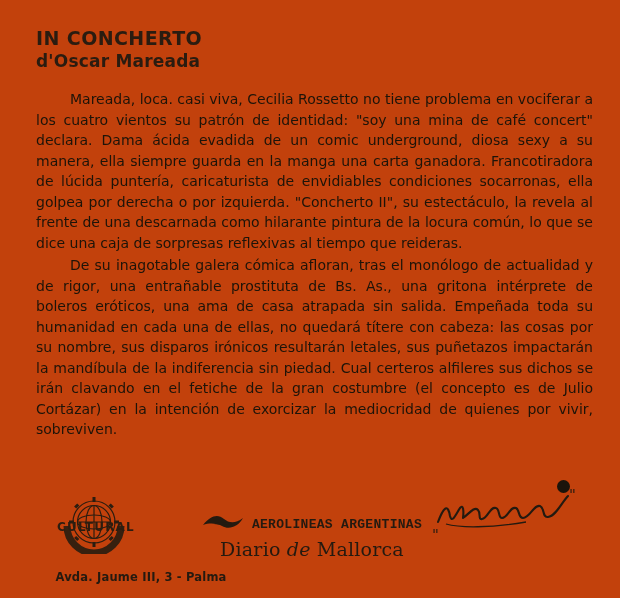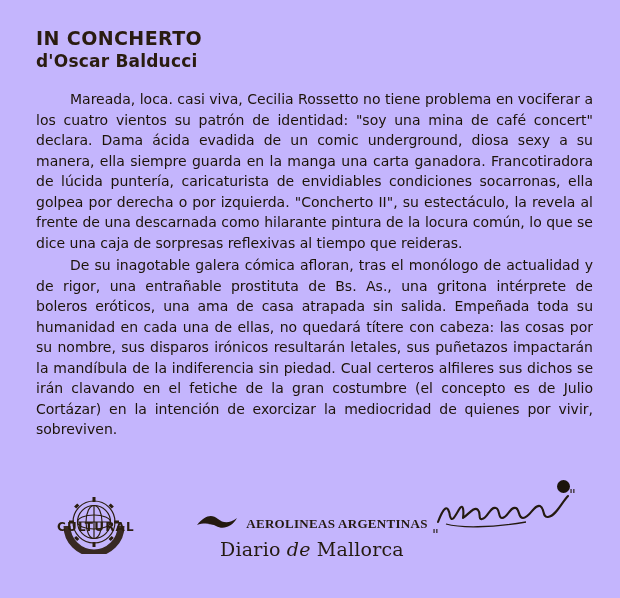--- a/index.html
+++ b/index.html
@@ -13,21 +13,21 @@
     font-family: "DejaVu Sans", sans-serif;
     color: #241a10;
     overflow: hidden;
   }
   .page {
     position: relative;
     width: 620px;
     height: 598px;
     box-sizing: border-box;
     padding: 20px 21px 0 26px;
-    background: #c4b5fd;
+    background: #c2410c;
   }
   .title-block {
     margin: 8px 0 0 10px;
   }
   .title {
     font-family: "DejaVu Sans", sans-serif;
     font-weight: bold;
     font-size: 19px;
     letter-spacing: 0.4px;
     line-height: 1.15;
@@ -108,21 +108,21 @@
     width: 232px;
     text-align: center;
   }
   .aero-row {
     display: flex;
     align-items: center;
     justify-content: center;
     gap: 8px;
   }
   .aero-text {
-    font-family: Liberation Serif, serif;
+    font-family: Liberation Mono, monospace;
     font-weight: bold;
     font-size: 13px;
     letter-spacing: 0.3px;
     color: #241a10;
   }
   .diario {
     margin-top: 2px;
     font-family: "DejaVu Serif", serif;
     font-size: 19px;
     letter-spacing: 0.2px;
@@ -154,21 +154,21 @@
     background: #1b140b;
   }
 </style>
 </head>
 <body>
 
 <div class="page">
 
   <div class="title-block">
     <div class="title">IN CONCHERTO</div>
-    <div class="subtitle">d'Oscar Balducci</div>
+    <div class="subtitle">d'Oscar Mareada</div>
   </div>
 
   <div class="body-text">
     <p>Mareada, loca. casi viva, Cecilia Rossetto no tiene problema en vociferar a los cuatro vientos su patrón de identidad: "soy una mina de café concert" declara. Dama ácida evadida de un comic underground, diosa sexy a su manera, ella siempre guarda en la manga una carta ganadora. Francotiradora de lúcida puntería, caricaturista de envidiables condiciones socarronas, ella golpea por derecha o por izquierda. "Concherto II", su estectáculo, la revela al frente de una descarnada como hilarante pintura de la locura común, lo que se dice una caja de sorpresas reflexivas al tiempo que reideras.</p>
     <p>De su inagotable galera cómica afloran, tras el monólogo de actualidad y de rigor, una entrañable prostituta de Bs. As., una gritona intérprete de boleros eróticos, una ama de casa atrapada sin salida. Empeñada toda su humanidad en cada una de ellas, no quedará títere con cabeza: las cosas por su nombre, sus disparos irónicos resultarán letales, sus puñetazos impactarán la mandíbula de la indiferencia sin piedad. Cual certeros alfileres sus dichos se irán clavando en el fetiche de la gran costumbre (el concepto es de Julio Cortázar) en la intención de exorcizar la mediocridad de quienes por vivir, sobreviven.</p>
   </div>
 
   <div class="logos">
 
     <div class="logo-left">
@@ -191,20 +191,21 @@
             <rect x="52" y="8.5" width="4.4" height="3" transform="rotate(45 54.2 10)"></rect>
             <rect x="17.5" y="41" width="4.4" height="3" transform="rotate(45 19.7 42.5)"></rect>
             <rect x="52" y="41" width="4.4" height="3" transform="rotate(-45 54.2 42.5)"></rect>
           </g>
           <path d="M10 30 A 27 27 0 0 0 64 30" stroke="#2b1d10" stroke-width="7" fill="none" opacity="0.92"></path>
         </svg>
         <div class="seal-text">CULTURAL</div>
       </div>
     </div>
 
+    <div class="addr">Avda. Jaume III, 3 - Palma</div>
 
     <div class="logo-mid">
       <div class="aero-row">
         <span>
           <svg width="42" height="20" viewBox="0 0 42 20" aria-hidden="true">
             <path d="M1 13 C 9 3, 16 2, 22 7 C 27 11, 33 12, 41 6 C 36 15, 27 18, 20 14 C 14 11, 7 11, 1 13 Z" fill="#241a10"></path>
             <path d="M12 12 C 18 9, 24 10, 30 12 C 24 13, 17 13, 12 12 Z" fill="#241a10"></path>
           </svg>
         </span>
         <span class="aero-text">AEROLINEAS ARGENTINAS</span>

